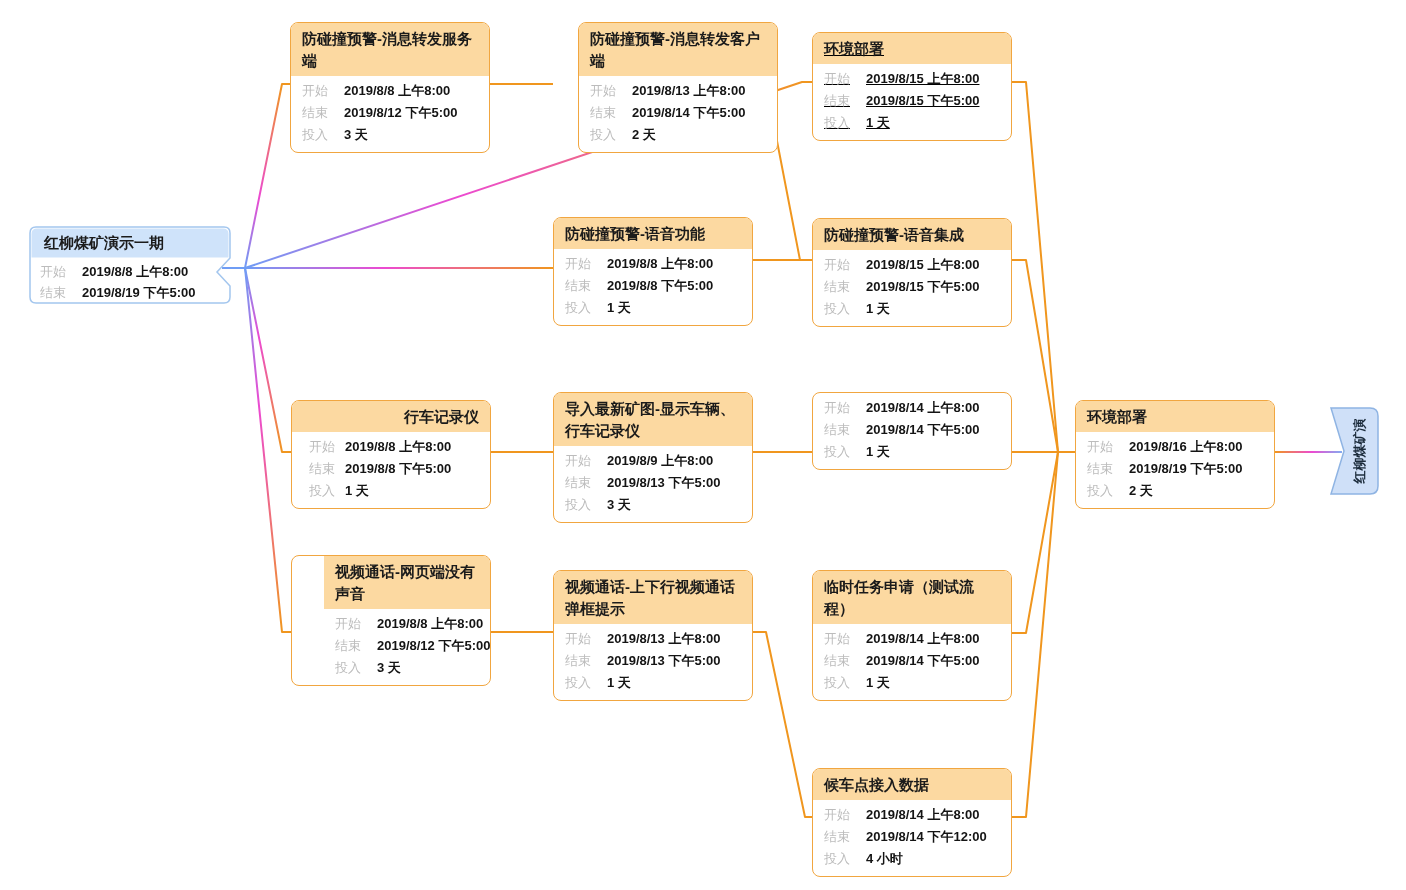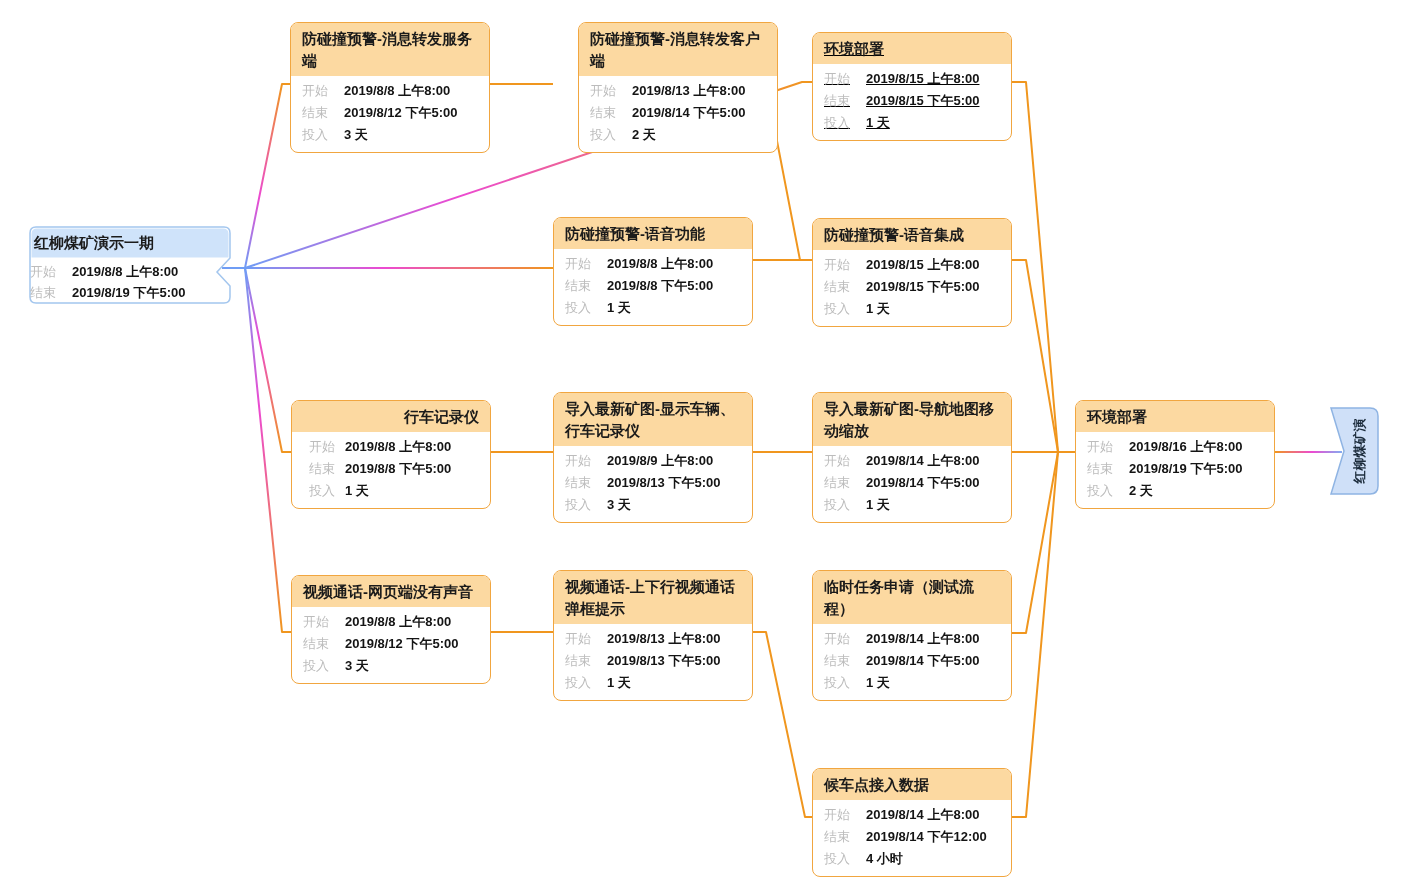--- a/index.html
+++ b/index.html
@@ -8,21 +8,21 @@
   #wires{position:absolute;left:0;top:0;z-index:0;}
   .task{position:absolute;width:200px;box-sizing:border-box;background:#fff;
         border:1.5px solid #f1a640;border-radius:8px;overflow:hidden;z-index:2;}
   .task .hd{background:#fcd9a1;padding:5px 11px 4px;font-size:15px;font-weight:bold;
             line-height:22px;color:#1b1b1b;}
   .task .bd{padding:4px 11px 6px;}
   .row{display:flex;align-items:baseline;font-size:13px;line-height:22px;}
   .lab{color:#bcbcbc;width:32px;flex:0 0 32px;margin-right:10px;}
   .val{color:#141414;font-weight:bold;white-space:nowrap;}
   
-  .root-node{position:absolute;left:20px;top:227px;width:200px;height:76px;z-index:2;}
+  .root-node{position:absolute;left:30px;top:227px;width:200px;height:76px;z-index:2;}
   .root-node .hd{padding:5px 14px 4px;font-size:15px;font-weight:bold;line-height:22px;color:#1b1b1b;}
   .root-node .bd{padding:3px 10px 0;}
   .root-node .row{line-height:21px;}
   
   .ribbon-text{position:absolute;left:1316px;top:438px;width:88px;height:26px;z-index:2;
                line-height:26px;text-align:center;font-size:13px;font-weight:bold;color:#1b2b3b;
                transform:rotate(-90deg);}
 </style>
 </head>
 <body>
@@ -227,21 +227,20 @@
           <span class="lab">结束</span>
           <span class="val">2019/8/13 下午5:00</span>
         </div>
         <div class="row">
           <span class="lab">投入</span>
           <span class="val">3 天</span>
         </div>
       </div>
     </div>
     <div class="task" style="left: 812px; top: 392px;">
-      <div class="hd">导入最新矿图-导航地图移动缩放</div>
       <div class="bd">
         <div class="row">
           <span class="lab">开始</span>
           <span class="val">2019/8/14 上午8:00</span>
         </div>
         <div class="row">
           <span class="lab">结束</span>
           <span class="val">2019/8/14 下午5:00</span>
         </div>
         <div class="row">
@@ -260,21 +259,21 @@
         <div class="row">
           <span class="lab">结束</span>
           <span class="val">2019/8/19 下午5:00</span>
         </div>
         <div class="row">
           <span class="lab">投入</span>
           <span class="val">2 天</span>
         </div>
       </div>
     </div>
-    <div class="task" style="left: 291px; top: 575px;">
+    <div class="task" style="left: 291px; top: 555px; padding-left: 32px;">
       <div class="hd">视频通话-网页端没有声音</div>
       <div class="bd">
         <div class="row">
           <span class="lab">开始</span>
           <span class="val">2019/8/8 上午8:00</span>
         </div>
         <div class="row">
           <span class="lab">结束</span>
           <span class="val">2019/8/12 下午5:00</span>
         </div>

